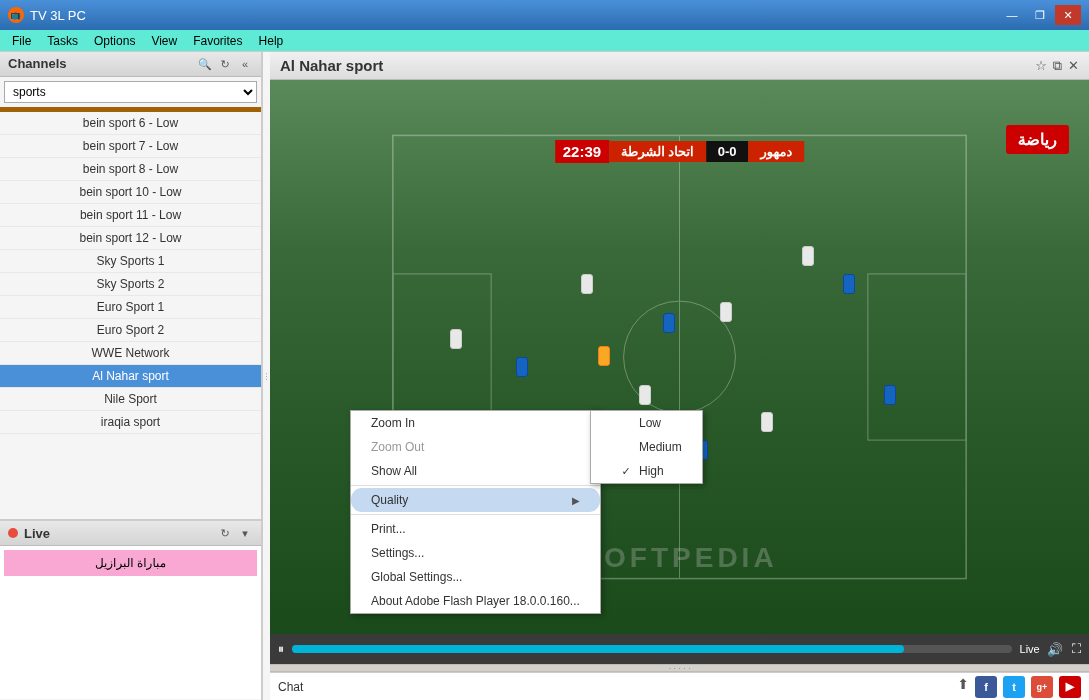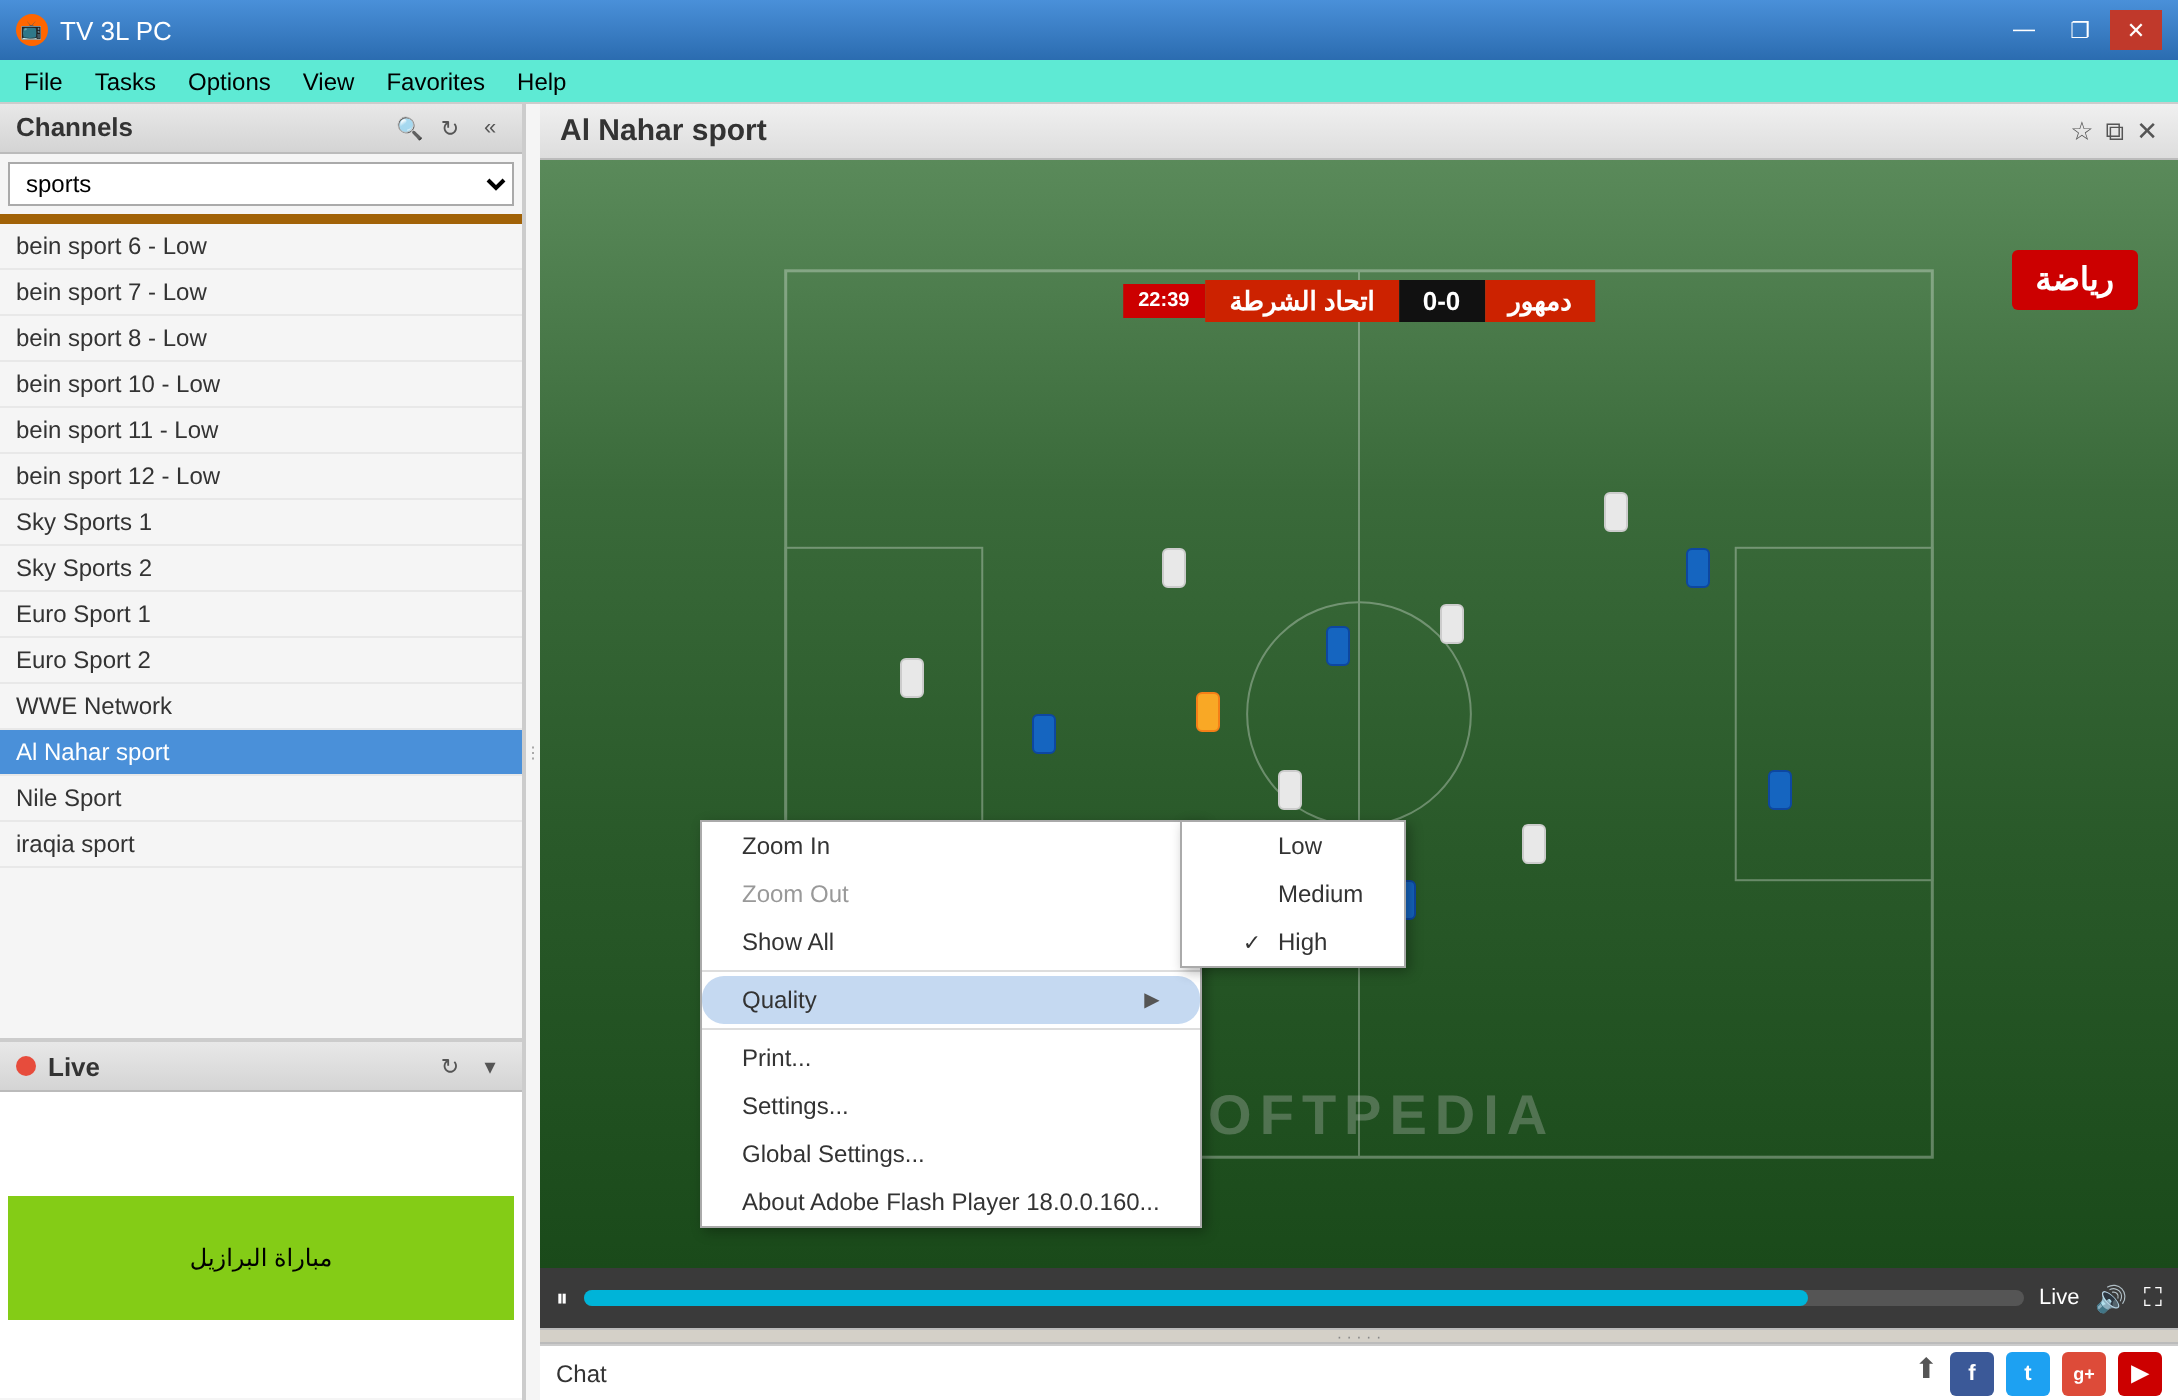--- a/index.html
+++ b/index.html
@@ -88,20 +88,21 @@
       overflow-y: auto;
       border-bottom: 1px solid #ccc;
       position: relative;
     }
     .channel-item {
       padding: 4px 8px;
       cursor: pointer;
       border-bottom: 1px solid #e8e8e8;
       color: #333;
       font-size: 12px;
+      text-align: center;
     }
     .channel-item.selected { background: #4a90d9; color: white; }
 
     
     .resize-handle {
       width: 8px;
       background: #f5f5f5;
       border-left: 1px solid #ccc;
       cursor: col-resize;
       display: flex;
@@ -127,28 +128,27 @@
     .live-title-area { display: flex; align-items: center; gap: 6px; }
     .live-dot { width: 10px; height: 10px; background: #e74c3c; border-radius: 50%; }
     .live-title { font-weight: bold; font-size: 13px; color: #333; }
     .live-icons { display: flex; gap: 4px; }
     .live-content {
       padding: 4px;
       background: white;
       height: calc(100% - 26px);
     }
     .live-item {
-      background: #84cc16;
-      padding: 24px 8px;
+      background: #f9a8d4;
+      padding: 6px 8px;
       margin-bottom: 2px;
       cursor: pointer;
       font-size: 12px;
       text-align: center;
       direction: rtl;
-      margin-top: 48px;
     }
 
     
     .right-panel {
       flex: 1;
       display: flex;
       flex-direction: column;
       background: #2a2a2a;
     }
 
@@ -451,21 +451,21 @@
 
         <svg style="position:absolute;top:0;left:0;width:100%;height:100%;opacity:0.3">
           <rect x="15%" y="10%" width="70%" height="80%" fill="none" stroke="#fff" stroke-width="1.5"></rect>
           <line x1="50%" y1="10%" x2="50%" y2="90%" stroke="#fff" stroke-width="1"></line>
           <circle cx="50%" cy="50%" r="8%" fill="none" stroke="#fff" stroke-width="1"></circle>
           <rect x="15%" y="35%" width="12%" height="30%" fill="none" stroke="#fff" stroke-width="1"></rect>
           <rect x="73%" y="35%" width="12%" height="30%" fill="none" stroke="#fff" stroke-width="1"></rect>
         </svg>
 
         <div class="score-overlay">
-          <div class="score-time" style="background:#cc0000;color:white;padding:3px 8px;font-size:10px;font-weight:bold;">22:39</div>
+          <div class="score-time" style="background:#cc0000;color:white;padding:3px 8px;font-size:15px;font-weight:bold;">22:39</div>
           <div class="score-team" style="background:#cc2200;color:white;padding:3px 12px;font-size:13px;font-weight:bold;">اتحاد الشرطة</div>
           <div class="score-value" style="background:#111;color:white;padding:3px 12px;font-size:13px;font-weight:bold;">0-0</div>
           <div class="score-team" style="background:#cc2200;color:white;padding:3px 12px;font-size:13px;font-weight:bold;">دمهور</div>
         </div>
 
         <div class="logo-overlay" style="position:absolute;top:45px;right:20px;background:#cc0000;color:white;padding:5px 12px;font-size:16px;font-weight:bold;border-radius:3px;">رياضة</div>
 
         <div class="player player-white" style="top:45%;left:22%;"></div>
         <div class="player player-white" style="top:35%;left:38%;"></div>
         <div class="player player-white" style="top:55%;left:45%;"></div>

